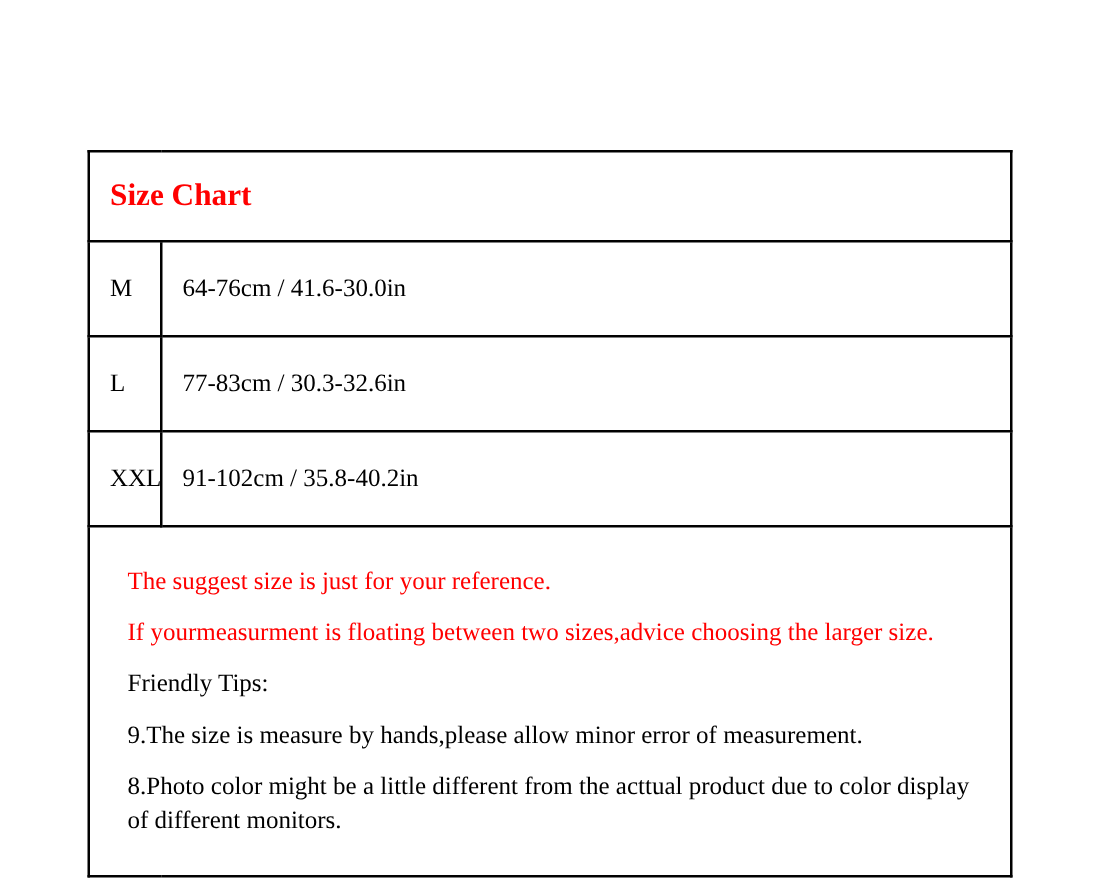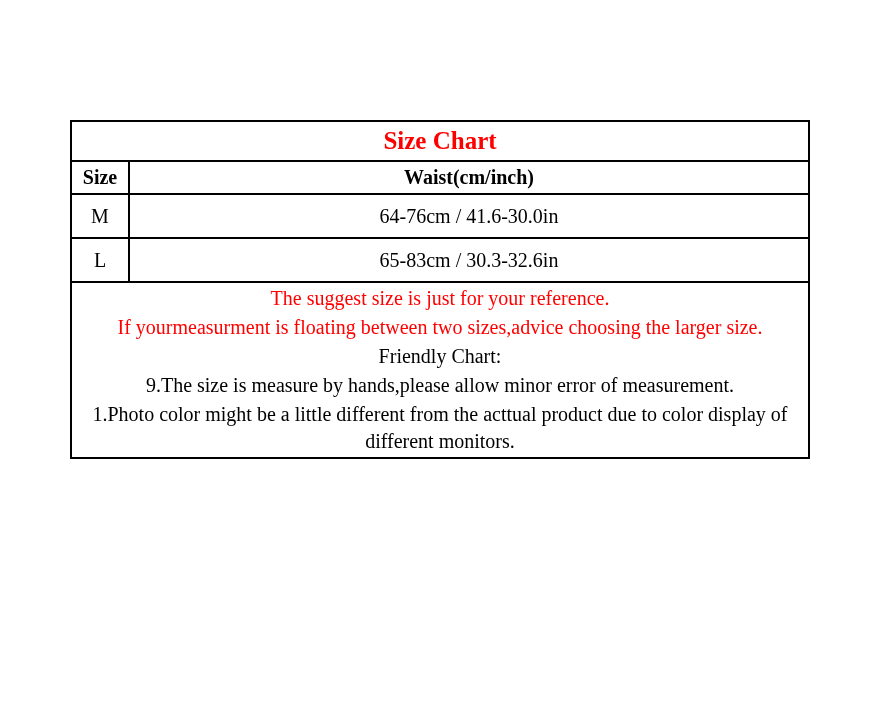--- a/index.html
+++ b/index.html
@@ -26,23 +26,22 @@
   table.size-table {
     position: absolute;
     left: 70px;
     top: 120px;
     width: 740px;
     border-collapse: collapse;
     table-layout: fixed;
   }
   table.size-table td, table.size-table th {
     border: 2px solid var(--ink);
-    text-align: center;
     vertical-align: middle;
-    padding: 0;
+    padding: 16px;
   }
   col.size-col { width: 58px; }
   .title-cell {
     height: 38px;
     font-size: 25px;
     font-weight: bold;
     color: var(--accent-red);
   }
   .header-cell {
     height: 31px;
@@ -54,21 +53,21 @@
     font-size: 20px;
     font-weight: normal;
   }
   .notes-cell {
     text-align: left;
     vertical-align: top;
     padding: 10px 6px 8px 6px;
     height: 159px;
   }
   .notes-cell p {
-    margin: 2px;
+    margin: 14px;
     font-size: 20px;
     line-height: 27px;
     white-space: pre-wrap;
   }
   .note-red { color: var(--accent-red); }
   .note-black { color: var(--ink); }
 </style>
 </head>
 <body>
 
@@ -76,35 +75,35 @@
   <table class="size-table">
     <colgroup>
       <col class="size-col">
       <col>
     </colgroup>
     <tbody>
       <tr>
         <td class="title-cell" colspan="2">Size Chart</td>
       </tr>
       <tr>
-        <td class="header-cell">Size</td>
-        <td class="header-cell">Waist(cm/inch)</td>
-      </tr>
-      <tr>
         <td class="data-cell">M</td>
         <td class="data-cell">64-76cm / 41.6-30.0in</td>
       </tr>
       <tr>
         <td class="data-cell">L</td>
-        <td class="data-cell">65-83cm / 30.3-32.6in</td>
+        <td class="data-cell">77-83cm / 30.3-32.6in</td>
+      </tr>
+      <tr>
+        <td class="data-cell">XXL</td>
+        <td class="data-cell">91-102cm / 35.8-40.2in</td>
       </tr>
       <tr>
         <td class="notes-cell" colspan="2">
           <p class="note-red">The suggest size is just for your reference.</p>
           <p class="note-red">If yourmeasurment is floating between two sizes,advice choosing the larger size.</p>
-          <p class="note-black">Friendly Chart:</p>
+          <p class="note-black">Friendly Tips:</p>
           <p class="note-black">9.The size is measure by hands,please allow minor error of measurement.</p>
-          <p class="note-black">1.Photo color might be a little different from the acttual product due to color display of different monitors.</p>
+          <p class="note-black">8.Photo color might be a little different from the acttual product due to color display of different monitors.</p>
         </td>
       </tr>
     </tbody>
   </table>
 </div>
 
 </body></html>

